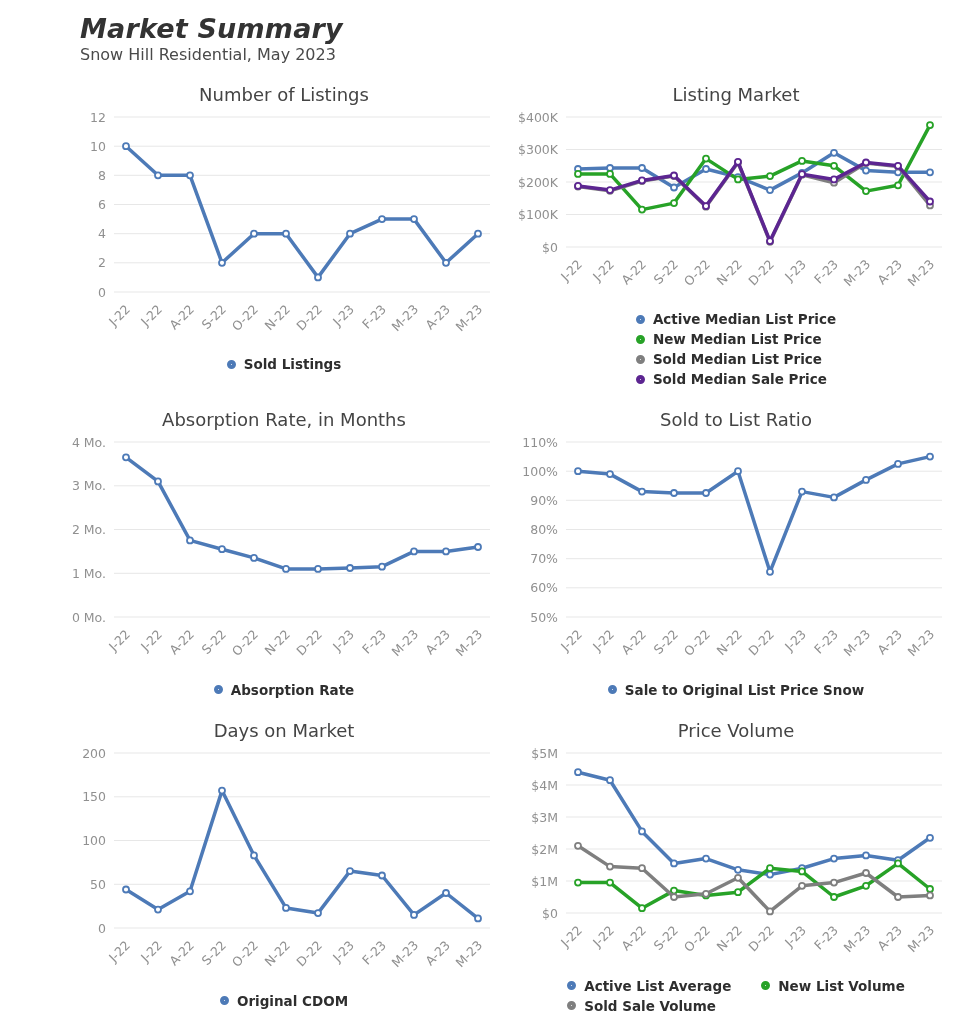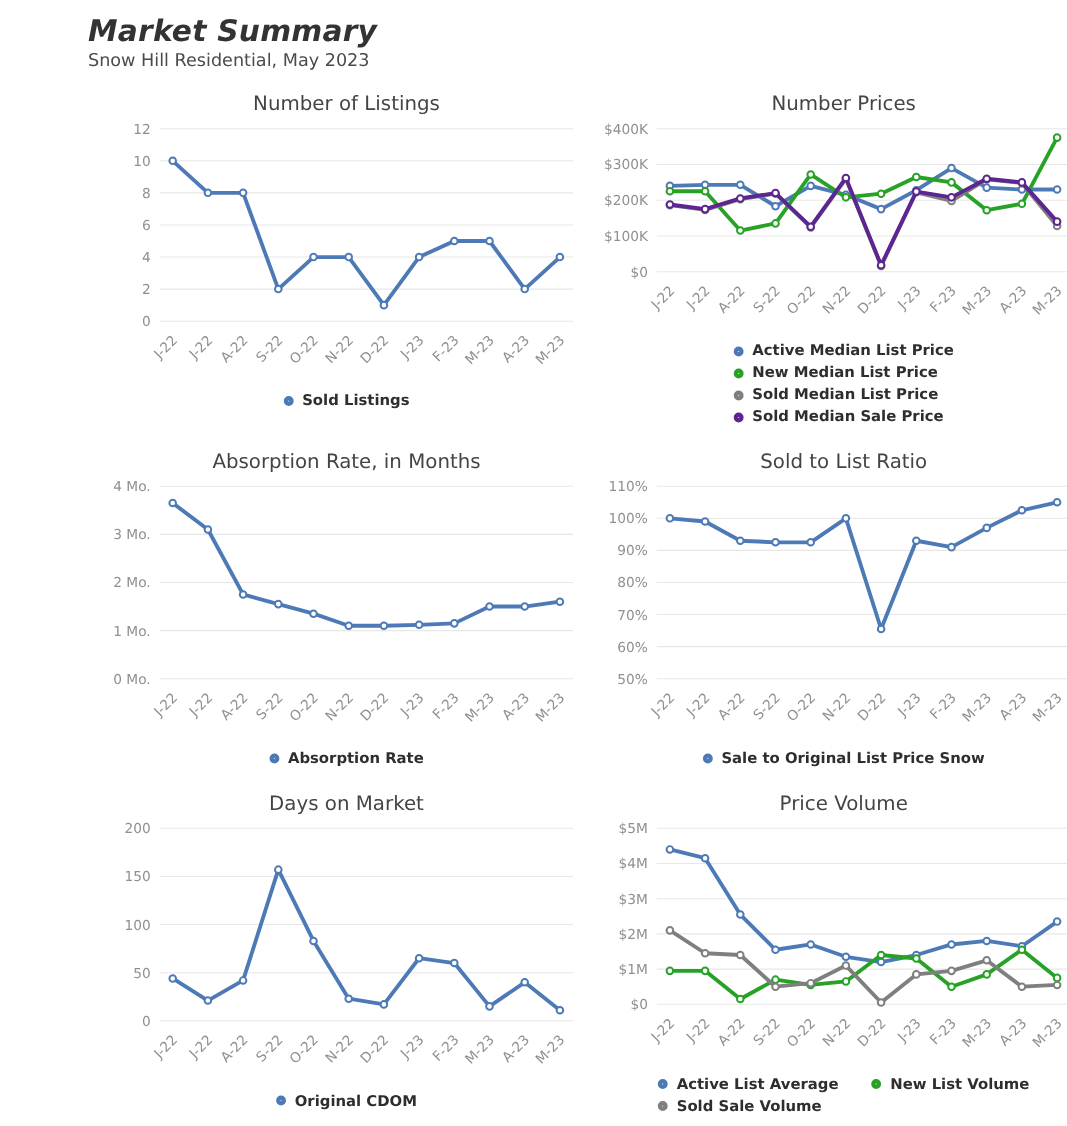--- a/index.html
+++ b/index.html
@@ -24,21 +24,20 @@
     font-size: 16px;
     color: var(--subtitle-color, #4a4a4a);
     margin-top: 1px;
   }
   .charts-grid {
     display: grid;
     grid-template-columns: 452px 452px;
     padding-left: 58px;
     row-gap: 14px;
     margin-top: 8px;
-    margin-left: 31px;
   }
   .chart-card { padding-top: 8px; }
   .chart-title {
     margin: 0 0 2px 0;
     text-align: center;
     font-size: 18px;
     font-weight: normal;
     color: var(--title-color, #444);
   }
   svg { display: block; }
@@ -123,21 +122,21 @@
         <circle cx="420.0" cy="126.7" r="3" fill="#ffffff" stroke="#4d7ab7" stroke-width="1.8"></circle>
       </svg>
       <div class="legend-wrap"><div class="legend" style="grid-template-columns:repeat(1,max-content)">
           <span class="legend-item">
             <span class="swatch" style="border-color:#4d7ab7"></span>
             <span class="legend-label">Sold Listings</span>
           </span>
         </div></div>
     </section>
     <section class="chart-card">
-      <h2 class="chart-title">Number Prices</h2>
+      <h2 class="chart-title">Listing Market</h2>
       <svg width="446" height="202" viewBox="0 0 446 202" role="img">
         <line x1="56" y1="140.0" x2="432" y2="140.0" stroke="#e7e7e7" stroke-width="1"></line>
         <text class="tick" fill="#909090" x="48" y="144.5" text-anchor="end">$0</text>
         <line x1="56" y1="107.5" x2="432" y2="107.5" stroke="#e7e7e7" stroke-width="1"></line>
         <text class="tick" fill="#909090" x="48" y="112.0" text-anchor="end">$100K</text>
         <line x1="56" y1="75.0" x2="432" y2="75.0" stroke="#e7e7e7" stroke-width="1"></line>
         <text class="tick" fill="#909090" x="48" y="79.5" text-anchor="end">$200K</text>
         <line x1="56" y1="42.5" x2="432" y2="42.5" stroke="#e7e7e7" stroke-width="1"></line>
         <text class="tick" fill="#909090" x="48" y="47.0" text-anchor="end">$300K</text>
         <line x1="56" y1="10.0" x2="432" y2="10.0" stroke="#e7e7e7" stroke-width="1"></line>

